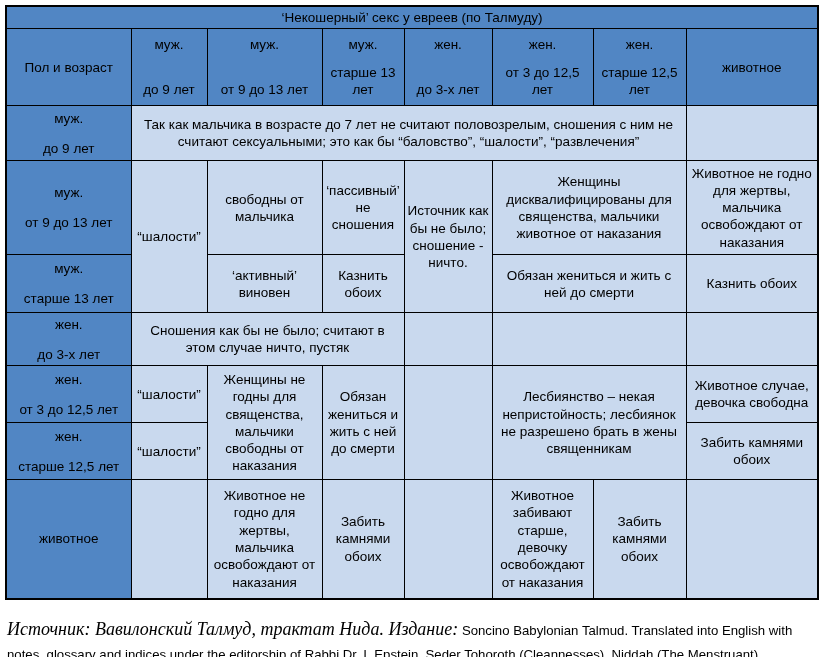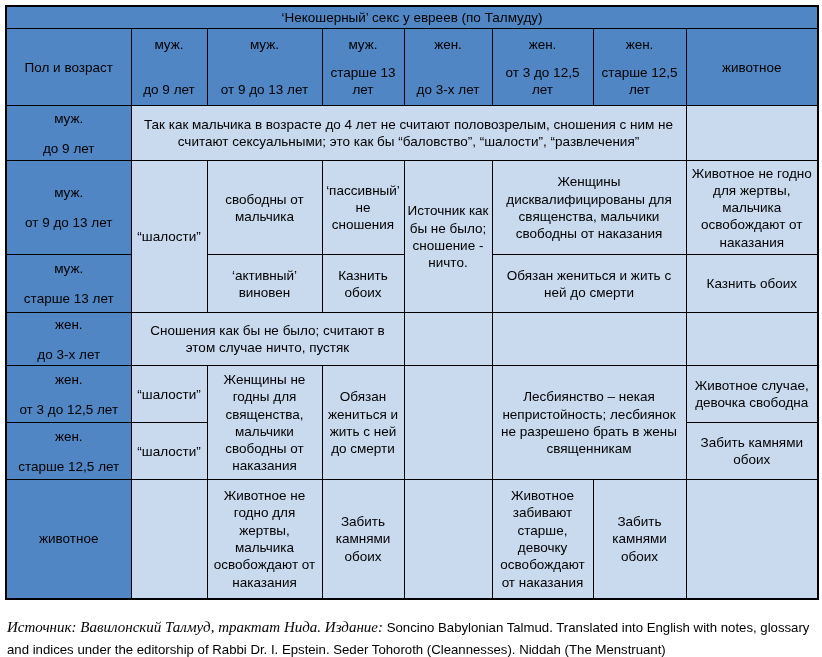--- a/index.html
+++ b/index.html
@@ -78,21 +78,21 @@
   .footer {
     margin: 15px 6px 0 7px;
     width: 808px;
     text-align: left;
     font-size: 13.2px;
     line-height: 1.6;
   }
   .footer .src {
     font-family: "Liberation Serif", "DejaVu Serif", serif;
     font-style: italic;
-    font-size: 15px;
+    font-size: 18px;
   }
   .footer .edition {
     font-family: "Liberation Sans", "DejaVu Sans", sans-serif;
     font-style: normal;
   }
 </style>
 </head>
 <body>
 
 <div class="page">
@@ -158,36 +158,36 @@
       </th>
     </tr>
 
     <tr class="r1">
       <th class="blue row-hdr">
         <div class="row-stack">
           <span>муж.</span>
           <span>до 9 лет</span>
         </div>
       </th>
-      <td class="light" colspan="6">Так как мальчика в возрасте до 4 лет не считают половозрелым, сношения с ним не считают сексуальными; это как бы “баловство”, “шалости”, “развлечения”</td>
+      <td class="light" colspan="6">Так как мальчика в возрасте до 7 лет не считают половозрелым, сношения с ним не считают сексуальными; это как бы “баловство”, “шалости”, “развлечения”</td>
       <td class="light"></td>
     </tr>
 
     <tr class="r2">
       <th class="blue row-hdr">
         <div class="row-stack">
           <span>муж.</span>
           <span>от 9 до 13 лет</span>
         </div>
       </th>
       <td class="light" rowspan="2">“шалости”</td>
       <td class="light">свободны от мальчика</td>
       <td class="light">‘пассивный’ не сношения</td>
       <td class="light" rowspan="2">Источник как бы не было; сношение - ничто.</td>
-      <td class="light" colspan="2">Женщины дисквалифицированы для священства, мальчики свободны от наказания</td>
+      <td class="light" colspan="2">Женщины дисквалифицированы для священства, мальчики животное от наказания</td>
       <td class="light">Животное не годно для жертвы, мальчика освобождают от наказания</td>
     </tr>
 
     <tr class="r3">
       <th class="blue row-hdr">
         <div class="row-stack">
           <span>муж.</span>
           <span>старше 13 лет</span>
         </div>
       </th>

